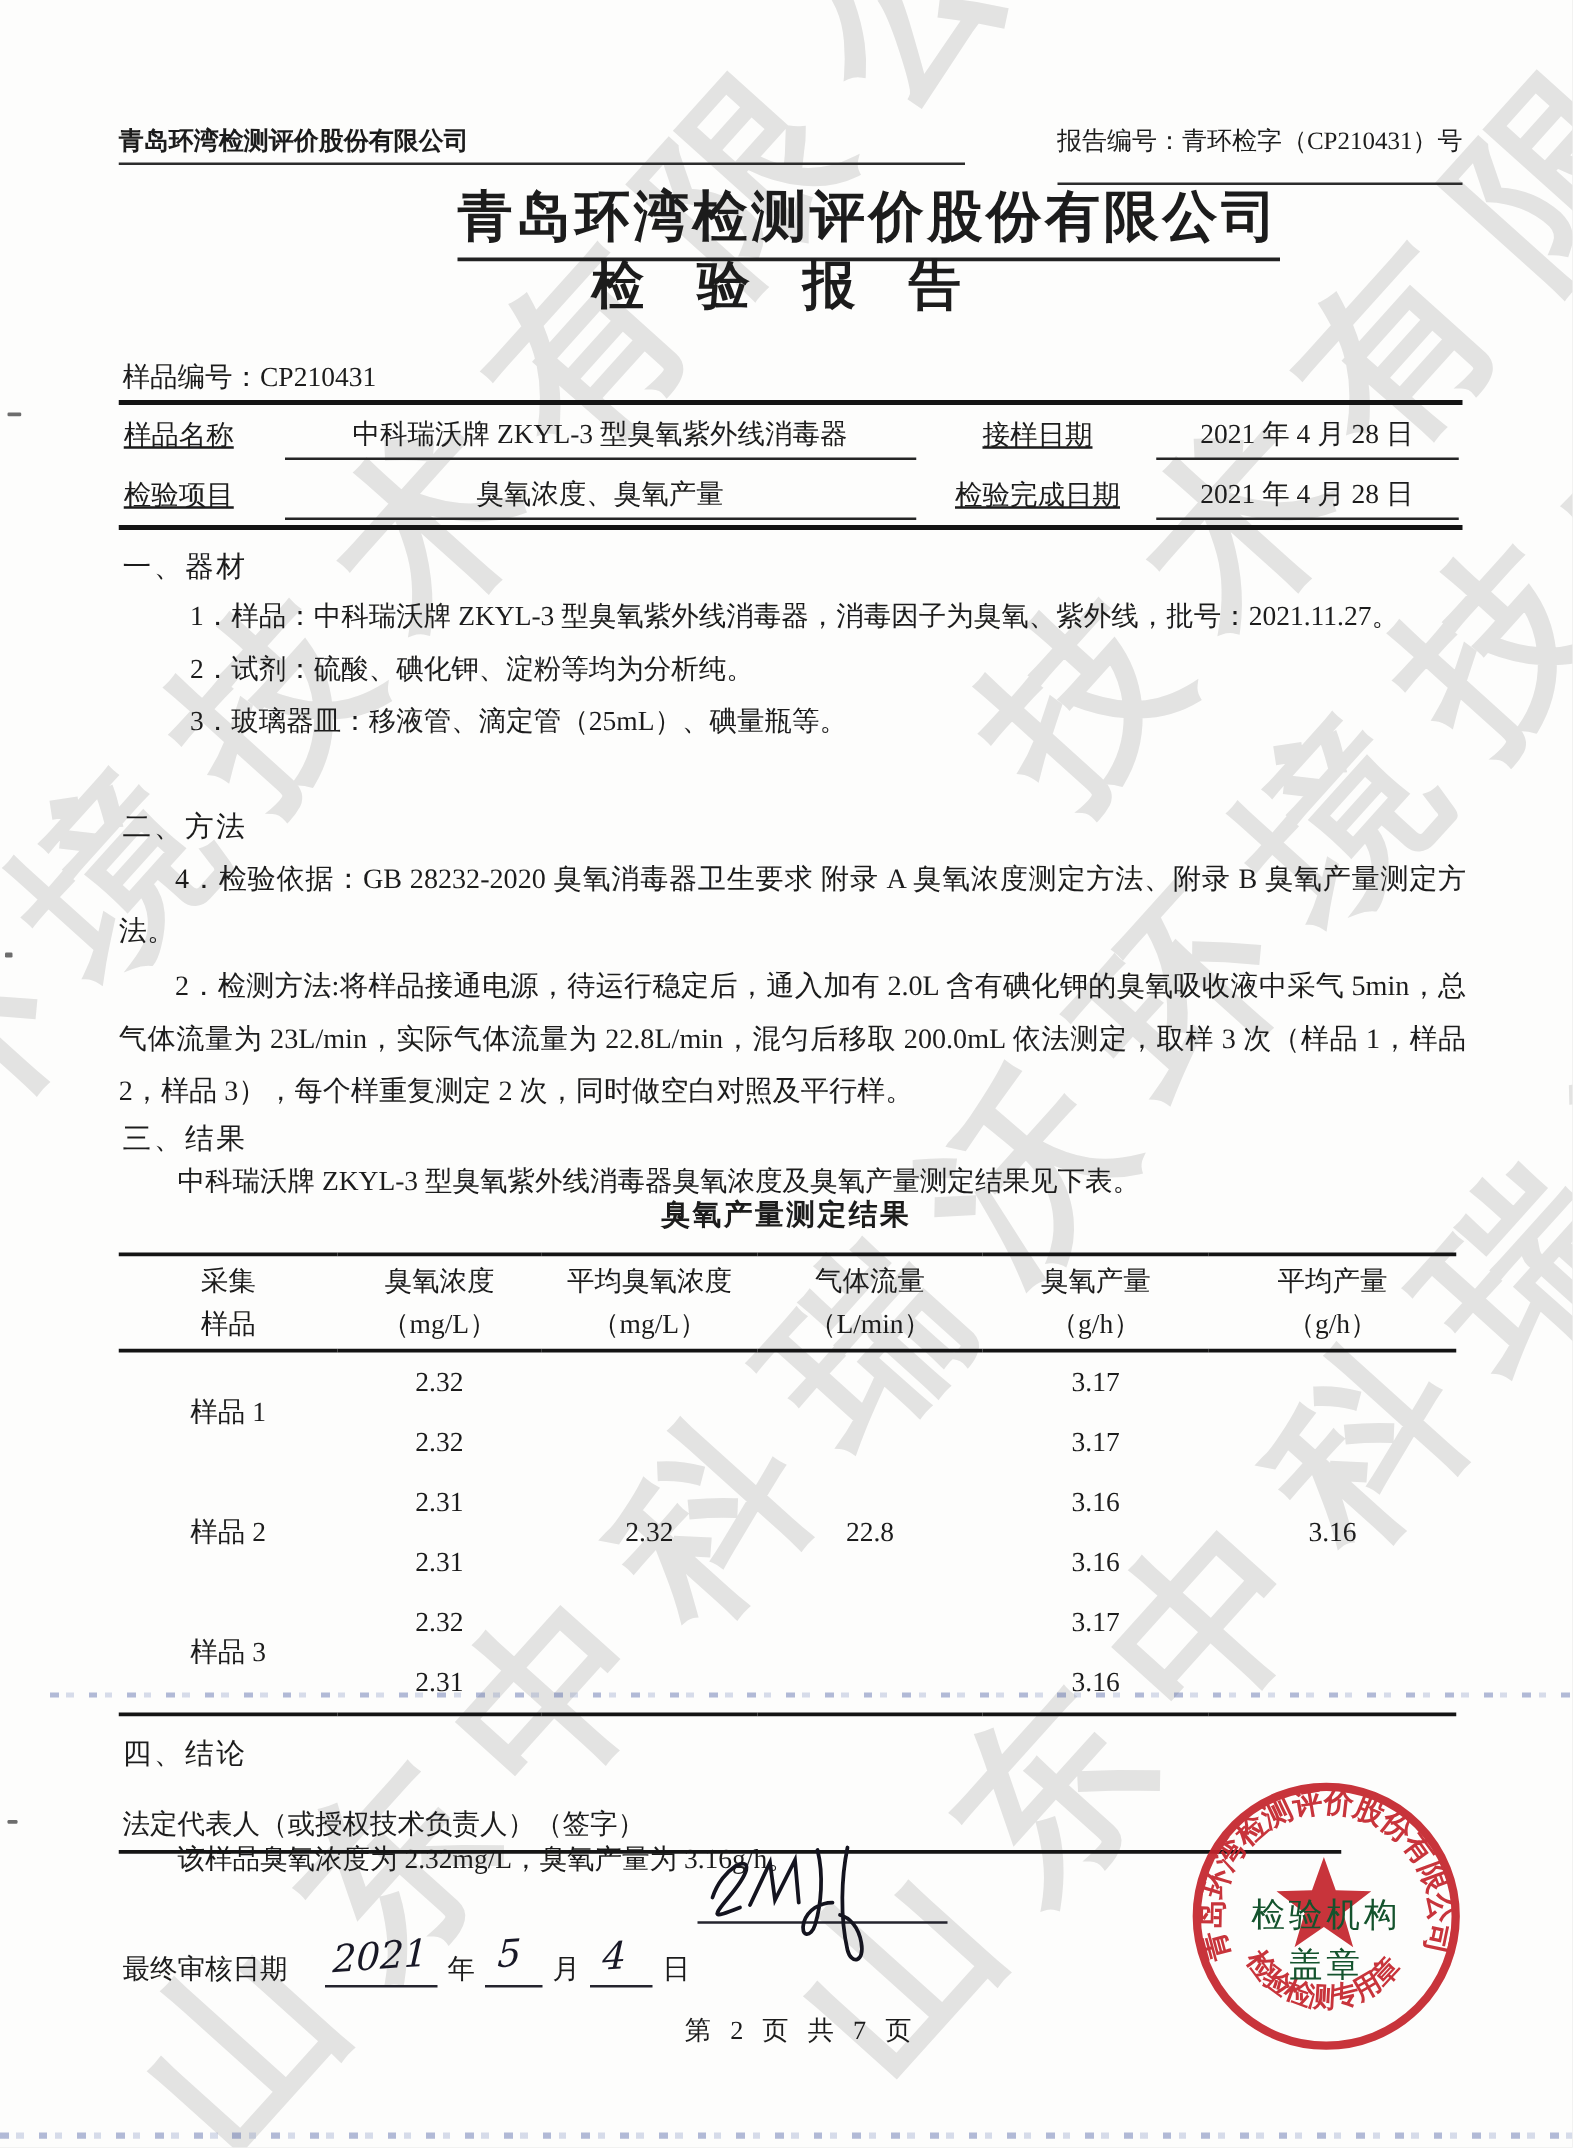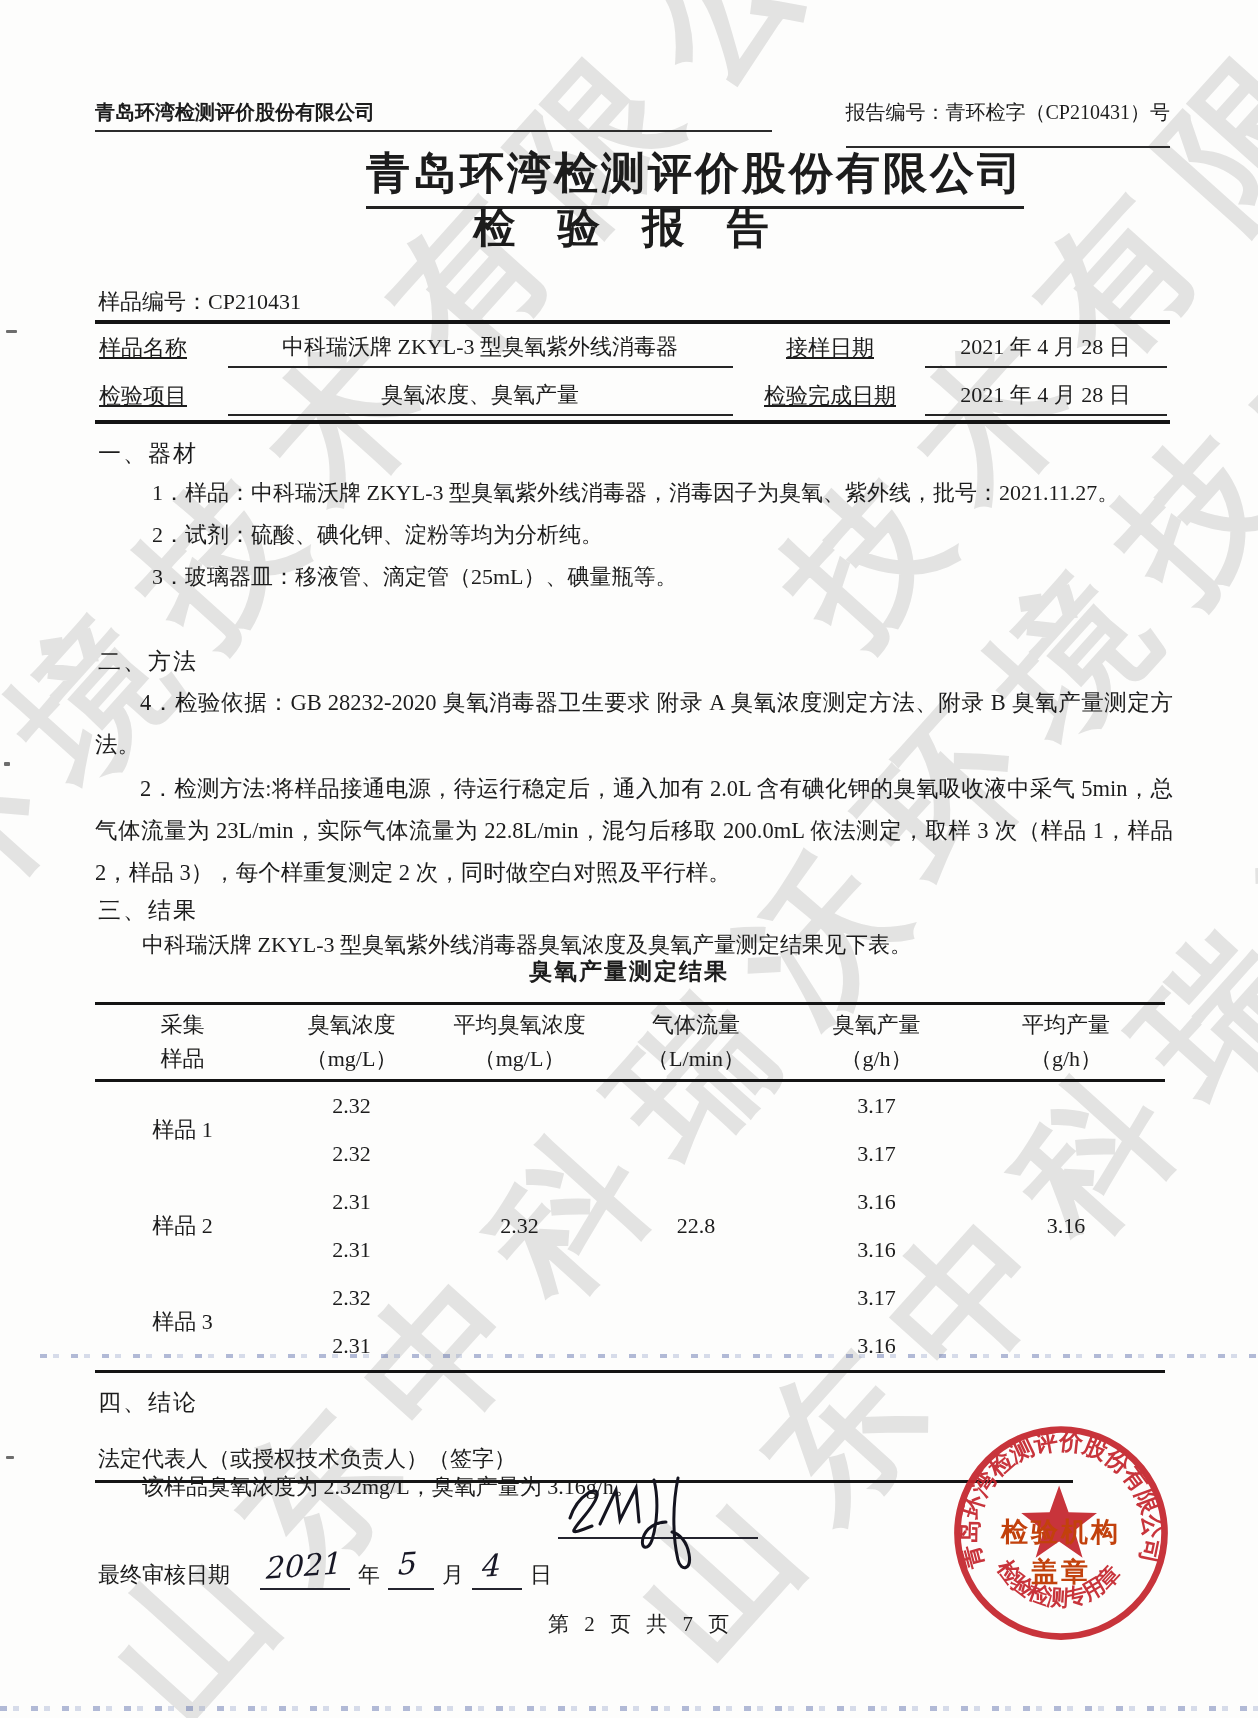--- a/index.html
+++ b/index.html
@@ -59,21 +59,21 @@
   .sig-label{left:98px;top:1444px;font-size:22px;z-index:1;}
   .sig-underline{left:558px;top:1537px;width:200px;height:2px;background:#24242e;z-index:2;}
   .hand{font-family:"DejaVu Serif","Liberation Serif",serif;font-style:italic;
     color:#181826;transform:rotate(-4deg) skewX(-6deg);z-index:2;}
   .date-underline{height:2px;background:#24242e;top:1588px;z-index:1;}
   .page-info{left:0;top:1610px;width:100%;text-align:center;font-size:21px;
     letter-spacing:5px;z-index:1;padding-left:12px;}
   
   .stamp-svg{left:947px;top:1419px;width:228px;height:228px;z-index:2;opacity:0.92;}
   .stamp-overlay{left:973px;top:1512px;width:176px;text-align:center;z-index:3;
-    color:#c2410c;font-size:27px;line-height:40px;letter-spacing:3px;font-weight:bold;}
+    color:#14532d;font-size:27px;line-height:40px;letter-spacing:3px;}
   
   .speckle{position:absolute;height:4px;z-index:4;
     background:repeating-linear-gradient(90deg,
       rgba(86,104,168,0.45) 0 7px, rgba(86,104,168,0) 7px 13px,
       rgba(125,142,190,0.30) 13px 19px, rgba(125,142,190,0) 19px 31px);}
   .speck{position:absolute;background:#6d6d6d;z-index:4;border-radius:1px;}
 </style>
 </head>
 <body>
 

